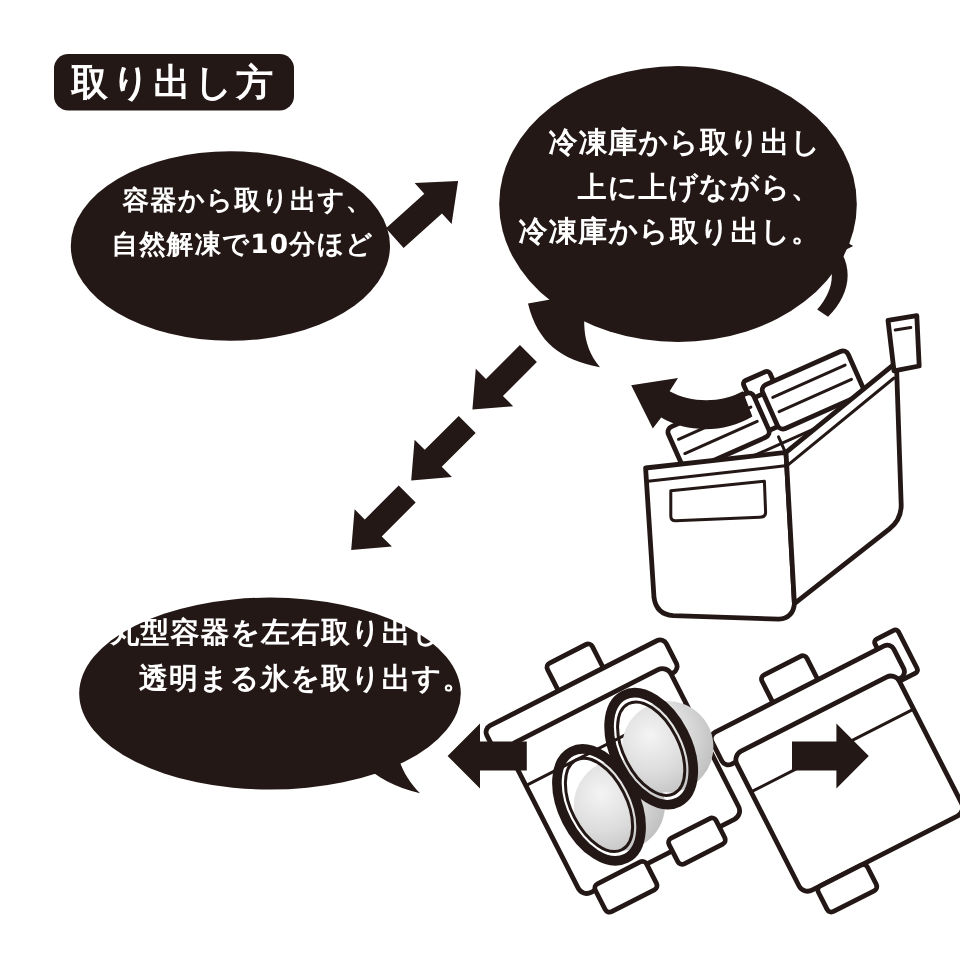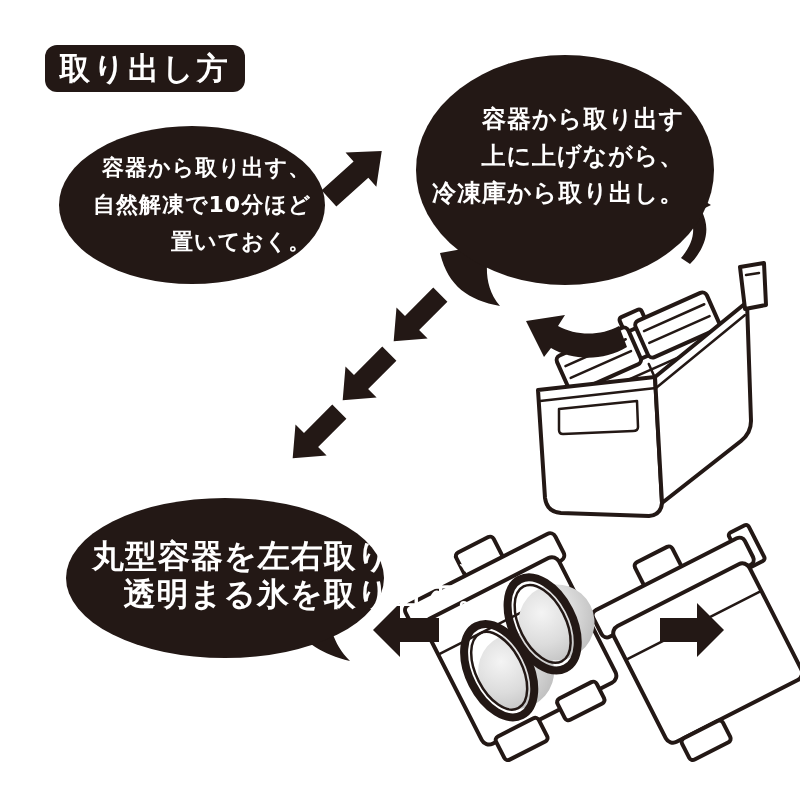--- a/index.html
+++ b/index.html
@@ -15,21 +15,21 @@
     color:#fff;font-size:31px;font-weight:bold;letter-spacing:3px;
     display:flex;align-items:center;justify-content:center;
   }
   .bubble-text{
     color:#ffffff;font-weight:bold;letter-spacing:1px;white-space:nowrap;
     z-index:5;
   }
   .bubble-text div{display:block;}
   #step1-text{left:93px;top:149px;font-size:22px;line-height:37px;}
   #step2-text{left:432px;top:101px;font-size:24px;line-height:37px;}
-  #step3-text{left:92px;top:537px;font-size:32px;line-height:38px;}
+  #step3-text{left:92px;top:508px;font-size:24px;line-height:38px;}
   svg{display:block;}
   .ink-fill{fill:#231815;}
   .line-art{fill:#ffffff;stroke:#231815;stroke-width:4;stroke-linejoin:round;stroke-linecap:round;}
   .line-thin{fill:none;stroke:#231815;stroke-width:2.5;stroke-linejoin:round;stroke-linecap:round;}
   .z1{z-index:1;} .z2{z-index:2;}
 </style>
 </head>
 <body>
 
 <div id="canvas">
@@ -37,21 +37,20 @@
   <div id="title-badge" class="abs">
     <span>取り出し方</span>
   </div>
 
   <svg class="abs z2" style="left:55px;top:123px" width="275" height="170" viewBox="0 0 275 170">
     <ellipse class="ink-fill" cx="137" cy="82" rx="133" ry="79"></ellipse>
   </svg>
   <div id="step1-text" class="abs bubble-text">
     <div>容器から取り出す、</div>
     <div>自然解凍で10分ほど</div>
-    <div>置いておく。</div>
   </div>
 
   <svg class="abs z2" style="left:315px;top:128px" width="85" height="95" viewBox="0 0 85 95">
     <g transform="translate(40,47) rotate(-42)">
       <polygon class="ink-fill" points="-35,-11 8,-11 8,-23 36,0 8,23 8,11 -35,11"></polygon>
     </g>
   </svg>
 
   <svg class="abs z1" style="left:505px;top:185px" width="290" height="340" viewBox="0 0 290 340">
 
@@ -84,21 +83,21 @@
     <path class="ink-fill" d="M176,73 C189,58 192,42 183,28 L175,34 L182,6 L206,20 L196,25 C207,44 200,64 185,79 Z"></path>
 
     <path class="ink-fill" d="M122,162 C99,176 68,176 46,163 L39,172 L21,136 L60,130 L53,141 C71,151 96,151 114,141 Z"></path>
   </svg>
 
   <svg class="abs z2" style="left:410px;top:48px" width="315" height="270" viewBox="0 0 315 270">
     <path class="ink-fill" d="M30,205 C38,238 58,252 90,258 C73,238 76,214 80,196 Z"></path>
     <ellipse class="ink-fill" cx="155" cy="122" rx="149" ry="115"></ellipse>
   </svg>
   <div id="step2-text" class="abs bubble-text">
-    <div>容器から取り出す</div>
+    <div>冷凍庫から取り出し</div>
     <div>上に上げながら、</div>
     <div>冷凍庫から取り出し。</div>
   </div>
 
   <svg class="abs z2" style="left:278px;top:278px" width="180" height="195" viewBox="0 0 180 195">
     <g transform="translate(139,40) rotate(135)">
       <polygon class="ink-fill" points="-33,-10 7,-10 7,-22 33,0 7,22 7,10 -33,10"></polygon>
     </g>
     <g transform="translate(88,99) rotate(135)">
       <polygon class="ink-fill" points="-33,-10 7,-10 7,-22 33,0 7,22 7,10 -33,10"></polygon>

